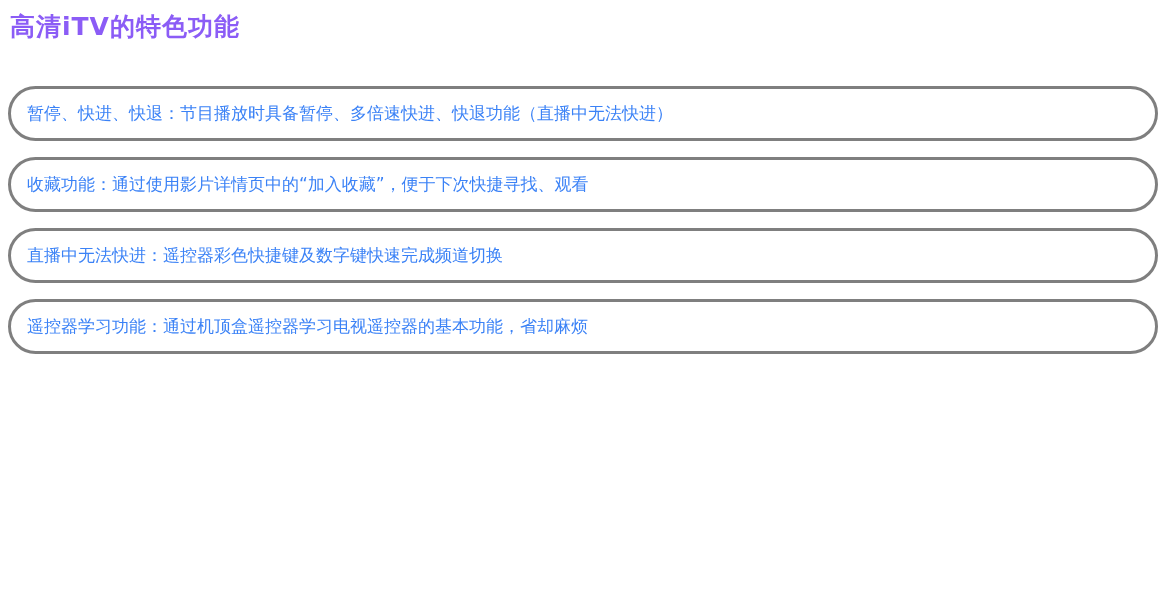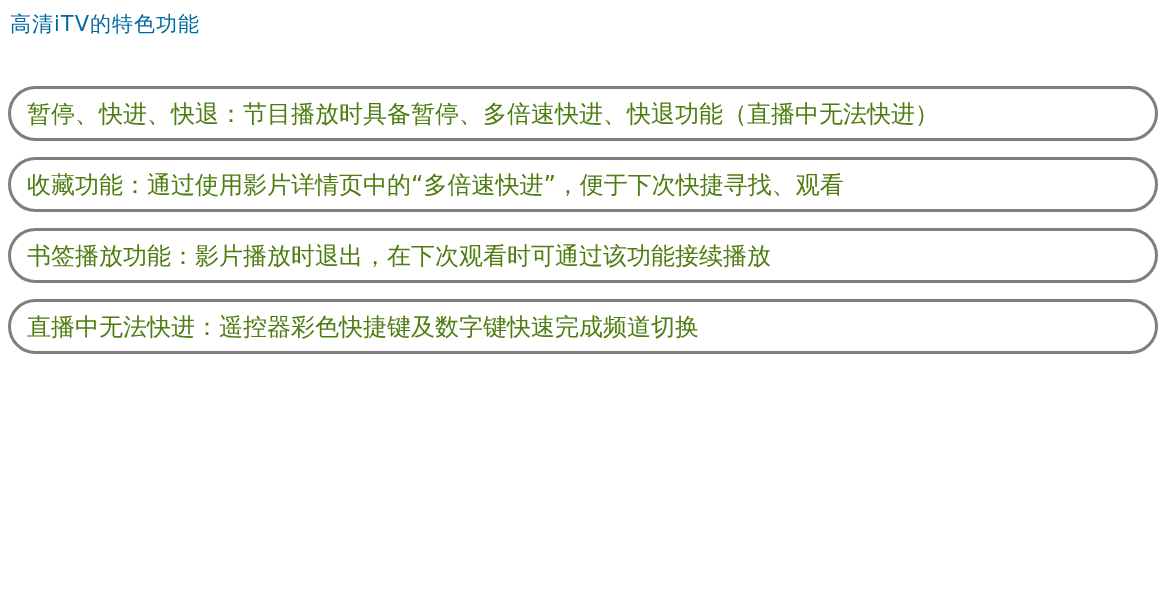--- a/index.html
+++ b/index.html
@@ -12,23 +12,23 @@
       width: 1170px;
       height: 605px;
       font-family: "DejaVu Sans", "Liberation Sans", sans-serif;
       overflow: hidden;
       position: relative;
     }
     .page-title {
       position: absolute;
       top: 10px;
       left: 10px;
-      font-size: 21px;
-      font-weight: normal;
-      color: #0369a1;
+      font-size: 25px;
+      font-weight: bold;
+      color: #8b5cf6;
       letter-spacing: 1px;
       white-space: nowrap;
     }
     .pill-list {
       position: absolute;
       top: 86px;
       left: 8px;
       right: 12px;
       display: flex;
       flex-direction: column;
@@ -38,45 +38,45 @@
       border: 3px solid #7f7f7f;
       border-radius: 29px;
       background: #ffffff;
       height: 55px;
       display: flex;
       align-items: center;
       padding: 0 16px;
       overflow: hidden;
     }
     .pill-text {
-      font-size: 24px;
-      color: #4d7c0f;
+      font-size: 17px;
+      color: #3b82f6;
       white-space: nowrap;
       line-height: 1;
     }
   </style>
 </head>
 <body>
 
 <div class="page-title">高清iTV的特色功能</div>
 
 <div class="pill-list">
 
   <div class="pill">
     <span class="pill-text">暂停、快进、快退：节目播放时具备暂停、多倍速快进、快退功能（直播中无法快进）</span>
   </div>
 
   <div class="pill">
-    <span class="pill-text">收藏功能：通过使用影片详情页中的“多倍速快进”，便于下次快捷寻找、观看</span>
+    <span class="pill-text">收藏功能：通过使用影片详情页中的“加入收藏”，便于下次快捷寻找、观看</span>
   </div>
 
-  <div class="pill">
-    <span class="pill-text">书签播放功能：影片播放时退出，在下次观看时可通过该功能接续播放</span>
-  </div>
 
 
   <div class="pill">
     <span class="pill-text">直播中无法快进：遥控器彩色快捷键及数字键快速完成频道切换</span>
   </div>
 
 
+  <div class="pill">
+    <span class="pill-text">遥控器学习功能：通过机顶盒遥控器学习电视遥控器的基本功能，省却麻烦</span>
+  </div>
 
 </div>
 
 </body></html>

